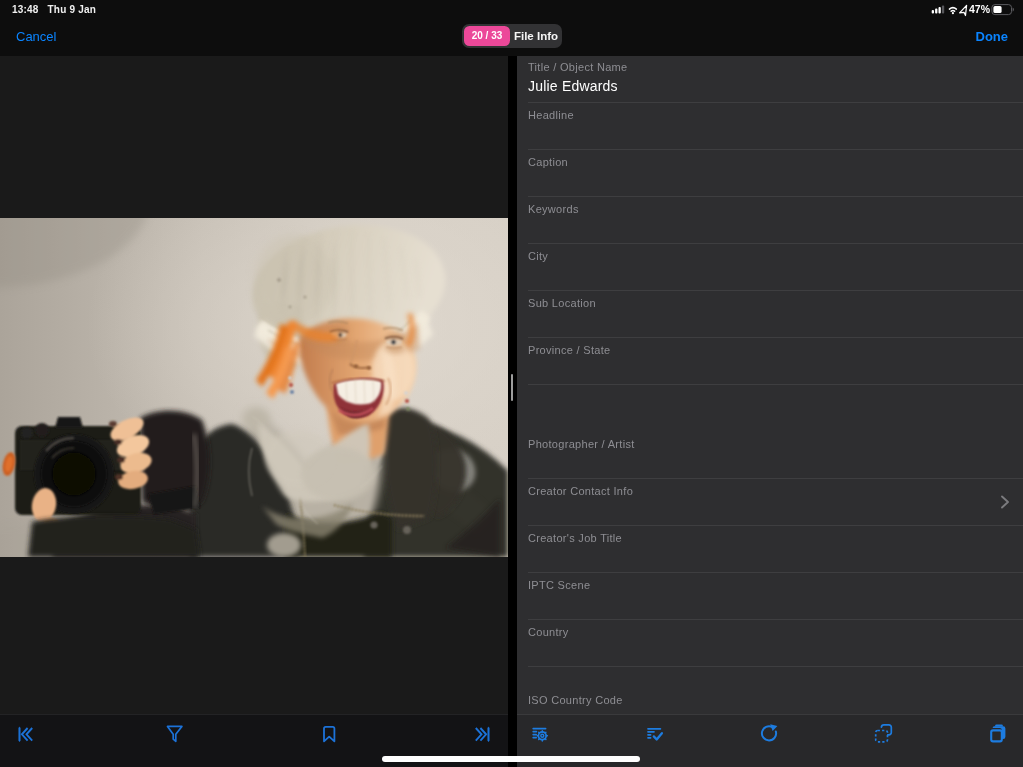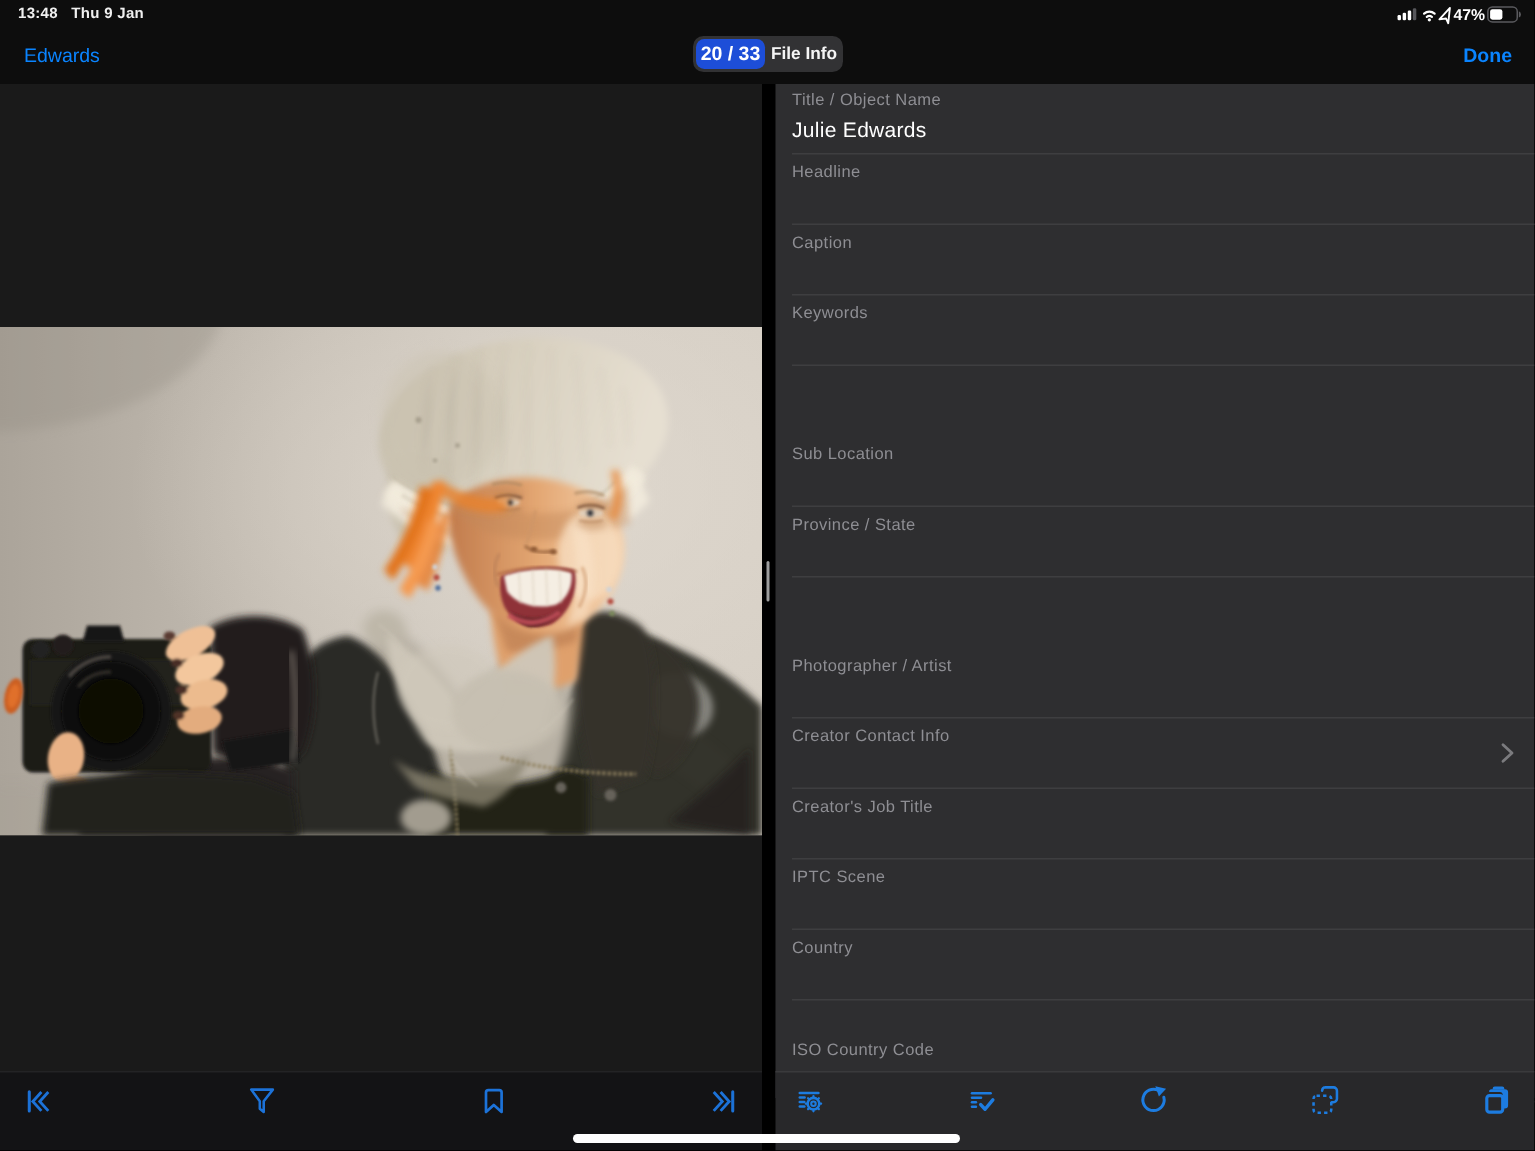--- a/index.html
+++ b/index.html
@@ -4,21 +4,21 @@
 <style>
 html,body{margin:0;padding:0;background:#000;}
 body{width:1023px;height:767px;overflow:hidden;font-family:"Liberation Sans",sans-serif;position:relative;}
 .abs{position:absolute;}
 #top{left:0;top:0;width:1023px;height:56px;background:#0d0d0d;}
 #status-left{left:12px;top:3.5px;height:14px;color:#f0f0f0;font-size:10px;font-weight:700;letter-spacing:0.2px;}
 #status-left span{font-weight:600;}
 #cancel{left:16px;top:29px;color:#0a84ff;font-size:13px;}
 #done{right:15px;top:28.5px;color:#0a84ff;font-size:13px;font-weight:700;padding-left:41px;}
 #seg{left:462px;top:24px;width:100px;height:24px;background:#323234;border-radius:7px;display:flex;}
-#seg .s1{width:46px;height:20px;margin:2px 0 2px 2px;background:#1d4ed8;border-radius:5.5px;color:#fff;font-size:13px;font-weight:700;text-align:center;line-height:20px;}
+#seg .s1{width:46px;height:20px;margin:2px 0 2px 2px;background:#ec4899;border-radius:5.5px;color:#fff;font-size:10px;font-weight:700;text-align:center;line-height:20px;}
 #seg .s2{flex:1;color:#f5f5f5;font-size:11.5px;font-weight:700;text-align:center;line-height:24px;}
 #leftpane{left:0;top:56px;width:508px;height:658px;background:#1a1a1a;}
 #photo{left:0;top:218px;width:508px;height:339px;}
 #divider{left:508px;top:56px;width:9px;height:711px;background:#000;}
 #handle{left:510.5px;top:374px;width:2.5px;height:27px;border-radius:2px;background:#9d9d9d;}
 #panel{left:517px;top:56px;width:506px;height:676px;background:#2e2e30;}
 .row{position:absolute;left:0;width:506px;height:47px;}
 .row .sep{position:absolute;left:11px;right:0;bottom:0;height:1px;background:#3e3e40;}
 .row .lab{position:absolute;left:11px;top:6px;color:#8e8e93;font-size:11px;letter-spacing:0.3px;}
 .row .val{position:absolute;left:11px;top:22px;color:#fff;font-size:14px;letter-spacing:0.2px;}
@@ -42,21 +42,21 @@
     <path d="M21.4 9.1a5.4 5.4 0 0 1 7.0 0" stroke-width="1.5"></path>
     <path d="M23.2 11.2a2.9 2.9 0 0 1 3.4 0" stroke-width="1.5"></path>
   </g>
   <circle cx="24.9" cy="13.2" r="1.1" fill="#fff"></circle>
   <path d="M38.6 5.3 L31.6 12.9 L36.0 12.3 L37.5 15.5 Z" fill="none" stroke="#fff" stroke-width="1.25" stroke-linejoin="round"></path>
   <text x="41" y="13" fill="#fff" font-size="10.5" font-weight="700" font-family="Liberation Sans">47%</text>
   <rect x="63.9" y="4.6" width="19.6" height="10" rx="3" fill="none" stroke="#5a5a5e" stroke-width="1"></rect>
   <path d="M84.6 7.5 a 2.3 2.3 0 0 1 0 4.2 Z" fill="#5a5a5e"></path>
   <rect x="65.4" y="6.1" width="8.2" height="7" rx="1.6" fill="#fff"></rect>
 </svg>
-<div id="cancel" class="abs">Edwards</div>
+<div id="cancel" class="abs">Cancel</div>
 <div id="done" class="abs">Done</div>
 <div id="seg" class="abs">
     <div class="s1">20 / 33</div>
     <div class="s2">File Info</div>
   </div>
 
 <div id="leftpane" class="abs"></div>
 <svg id="photo" class="abs" viewBox="0 0 508 339" preserveAspectRatio="none">
   <defs>
     <linearGradient id="bg" x1="0" y1="0" x2="1" y2="0">
@@ -253,20 +253,24 @@
       <div class="sep"></div>
     </div>
   <div class="row" style="top:94px;">
       <div class="lab">Caption</div>
       <div class="sep"></div>
     </div>
   <div class="row" style="top:141px;">
       <div class="lab">Keywords</div>
       <div class="sep"></div>
     </div>
+  <div class="row" style="top:188px;">
+      <div class="lab">City</div>
+      <div class="sep"></div>
+    </div>
   <div class="row" style="top:235px;">
       <div class="lab">Sub Location</div>
       <div class="sep"></div>
     </div>
   <div class="row" style="top:282px;">
       <div class="lab">Province / State</div>
       <div class="sep"></div>
     </div>
   <div class="row" style="top:376px;">
       <div class="lab">Photographer / Artist</div>

